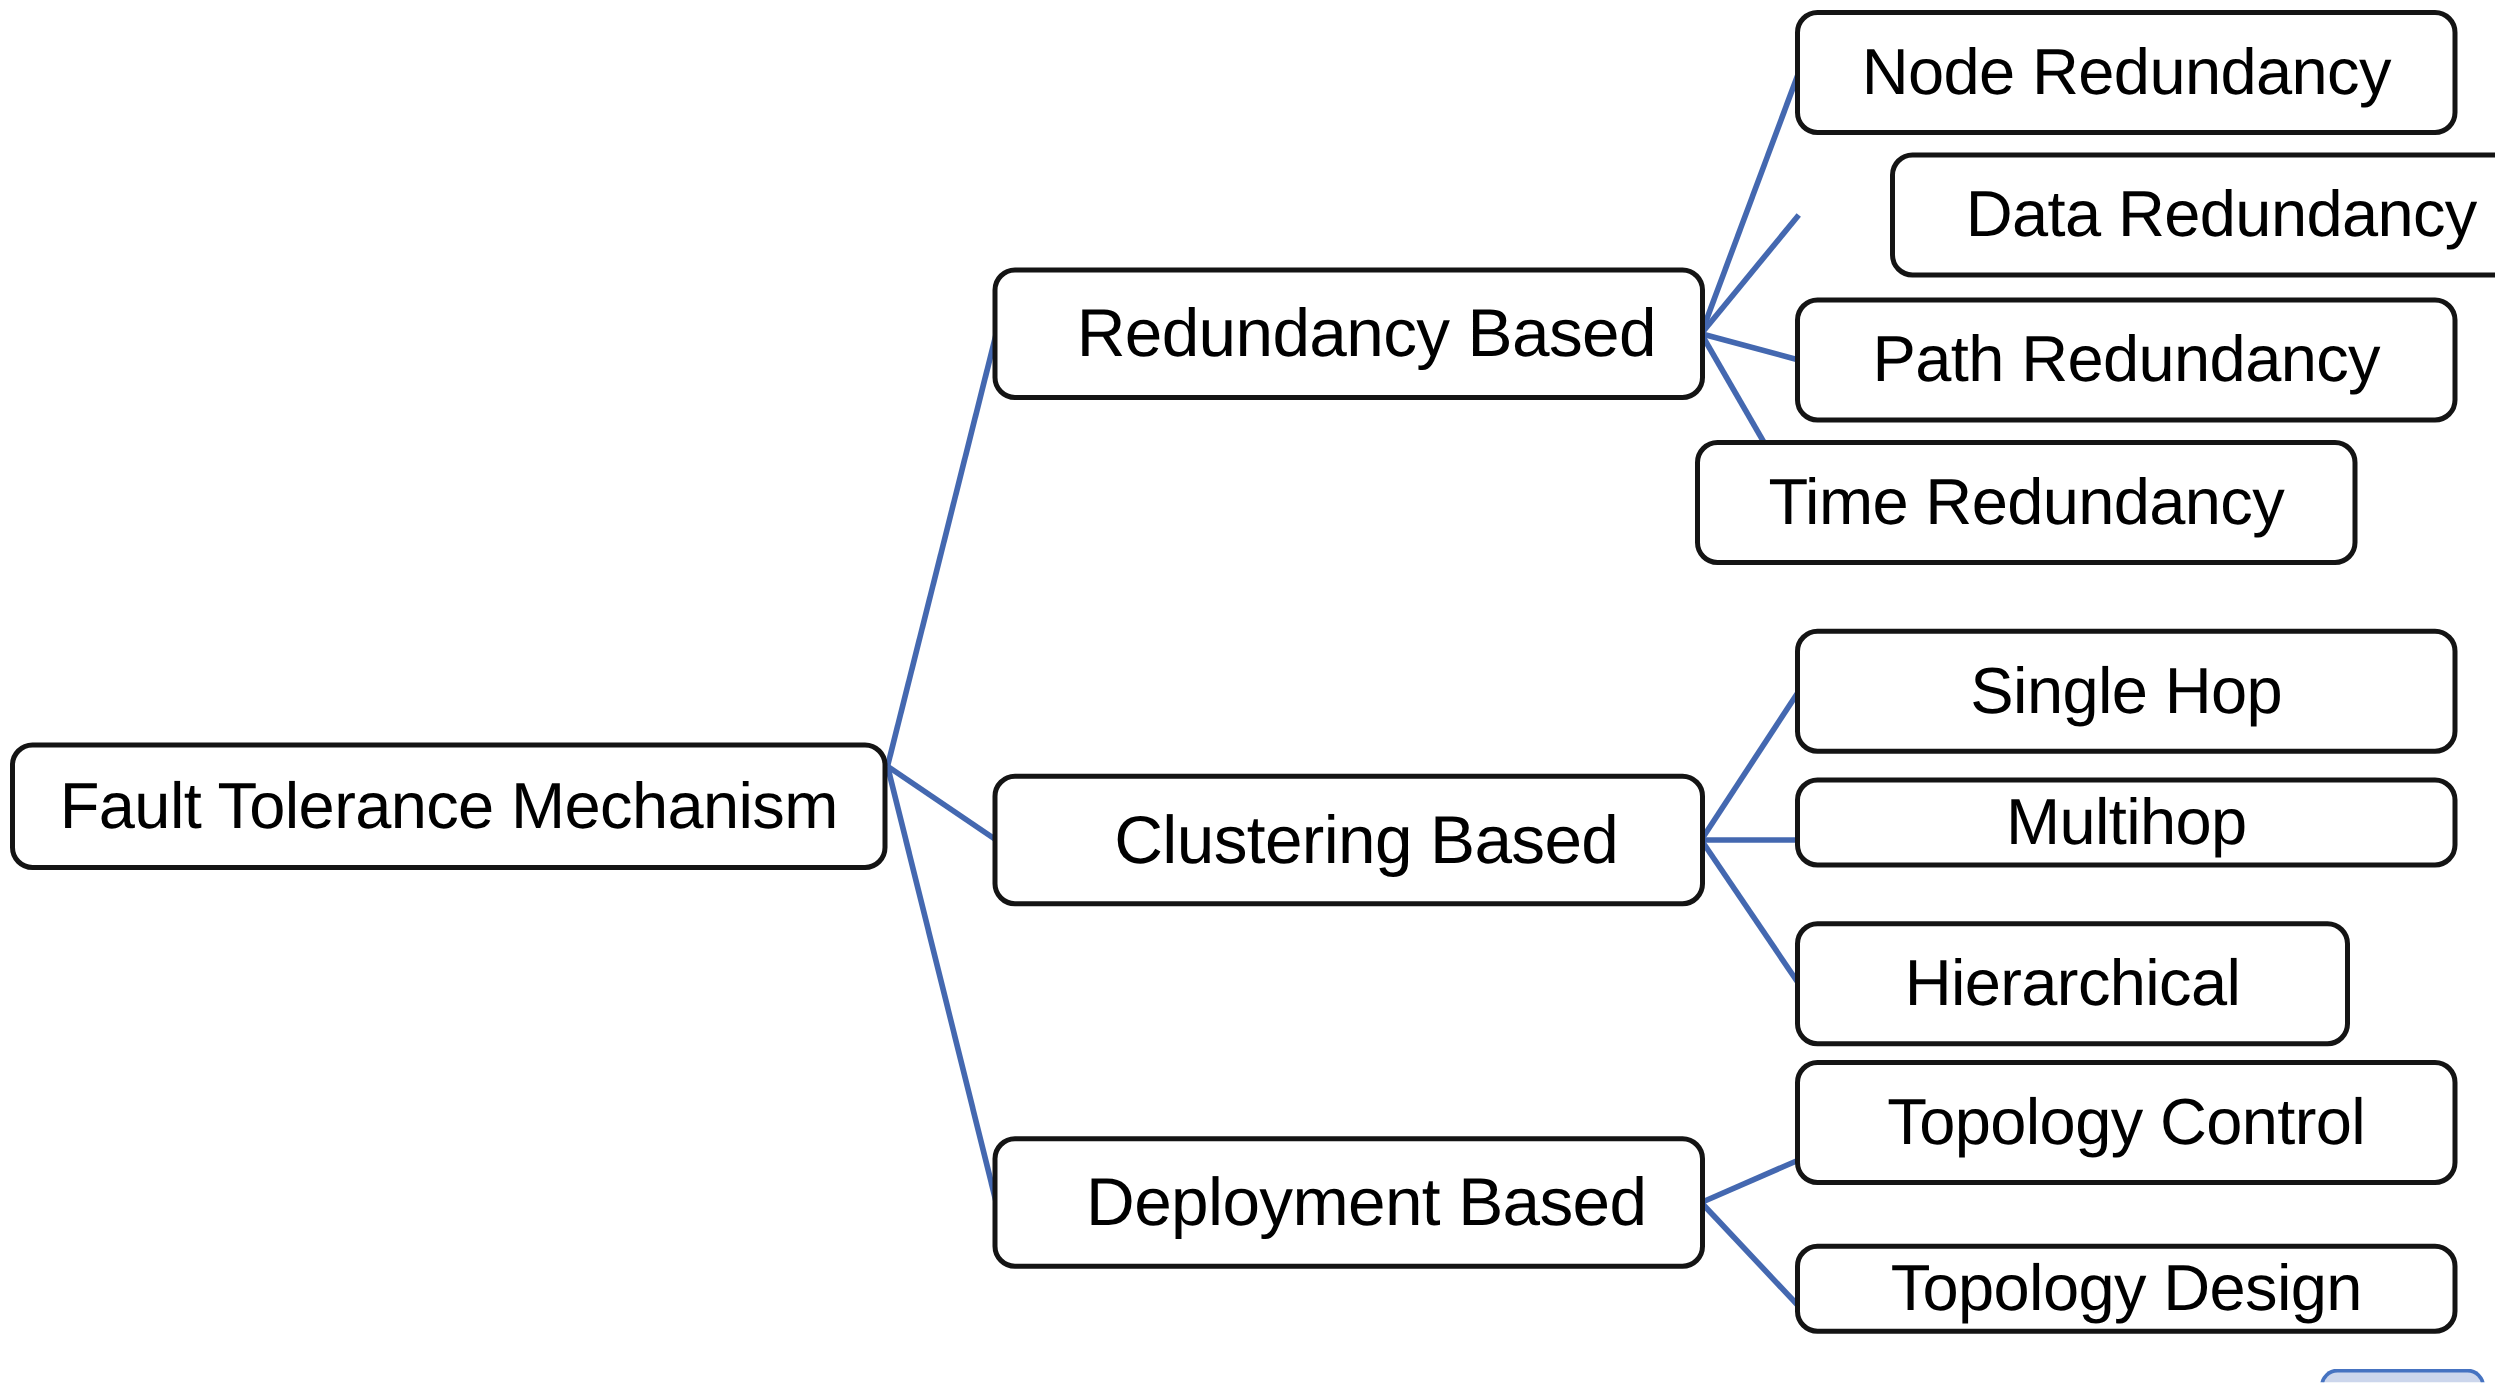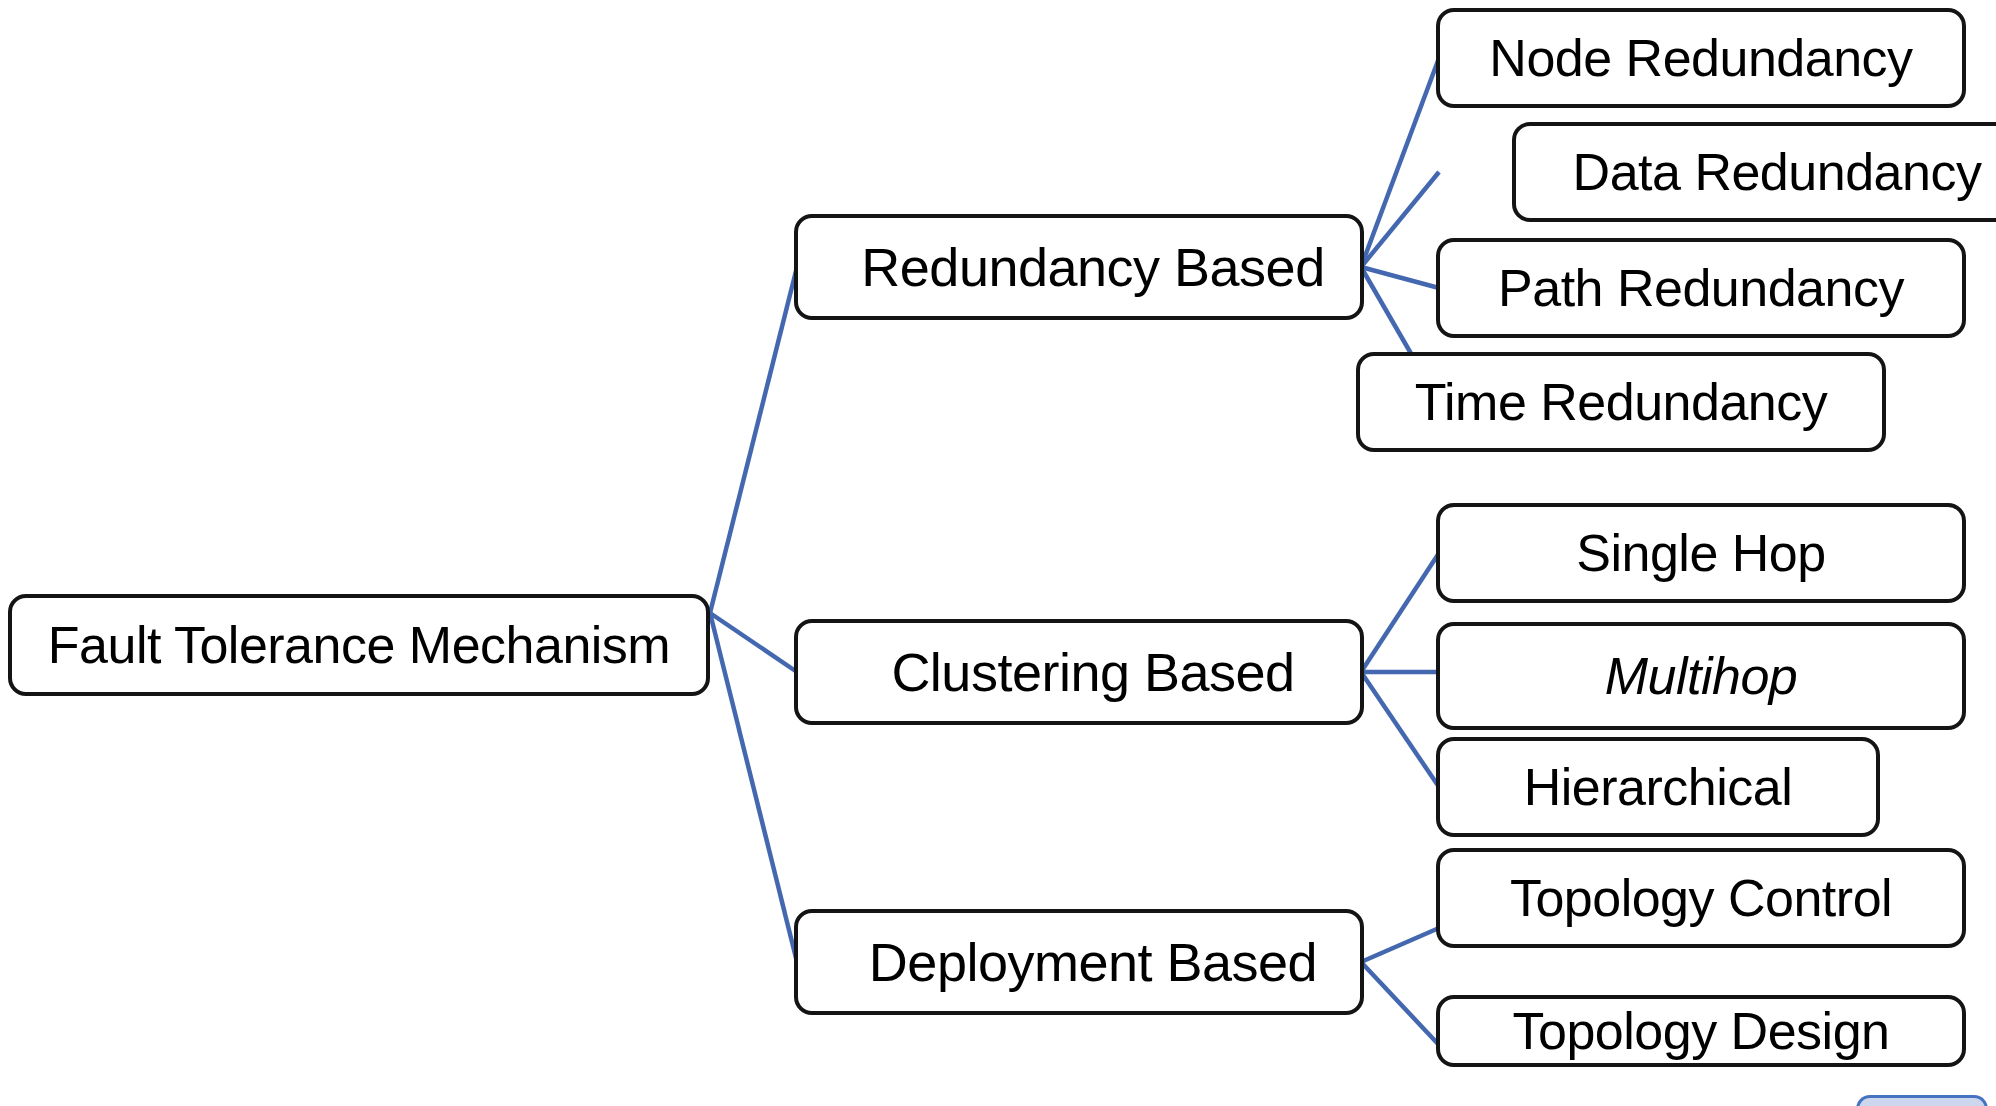--- a/index.html
+++ b/index.html
@@ -45,21 +45,21 @@
   
   #n-redundancy   { left: 794px;  top: 214px;  width: 570px; height: 106px; }
   #n-clustering   { left: 794px;  top: 619px;  width: 570px; height: 106px; }
   #n-deployment   { left: 794px;  top: 909px;  width: 570px; height: 106px; }
   
   #n-node-red     { left: 1436px; top: 8px;    width: 530px; height: 100px; }
   #n-data-red     { left: 1512px; top: 122px;  width: 530px; height: 100px; }
   #n-path-red     { left: 1436px; top: 238px;  width: 530px; height: 100px; }
   #n-time-red     { left: 1356px; top: 352px;  width: 530px; height: 100px; }
   #n-single-hop   { left: 1436px; top: 503px;  width: 530px; height: 100px; }
-  #n-multihop     { left: 1436px; top: 622px;  width: 530px; height: 108px; font-style: italic; }
+  #n-multihop     { left: 1436px; top: 622px;  width: 530px; height: 72px; }
   #n-hierarchical { left: 1436px; top: 737px;  width: 444px; height: 100px; }
   #n-topo-control { left: 1436px; top: 848px;  width: 530px; height: 100px; }
   #n-topo-design  { left: 1436px; top: 995px;  width: 530px; height: 72px; }
 
   
   #cropped-shape {
     position: absolute;
     left: 1856px;
     top: 1095px;
     width: 132px;

